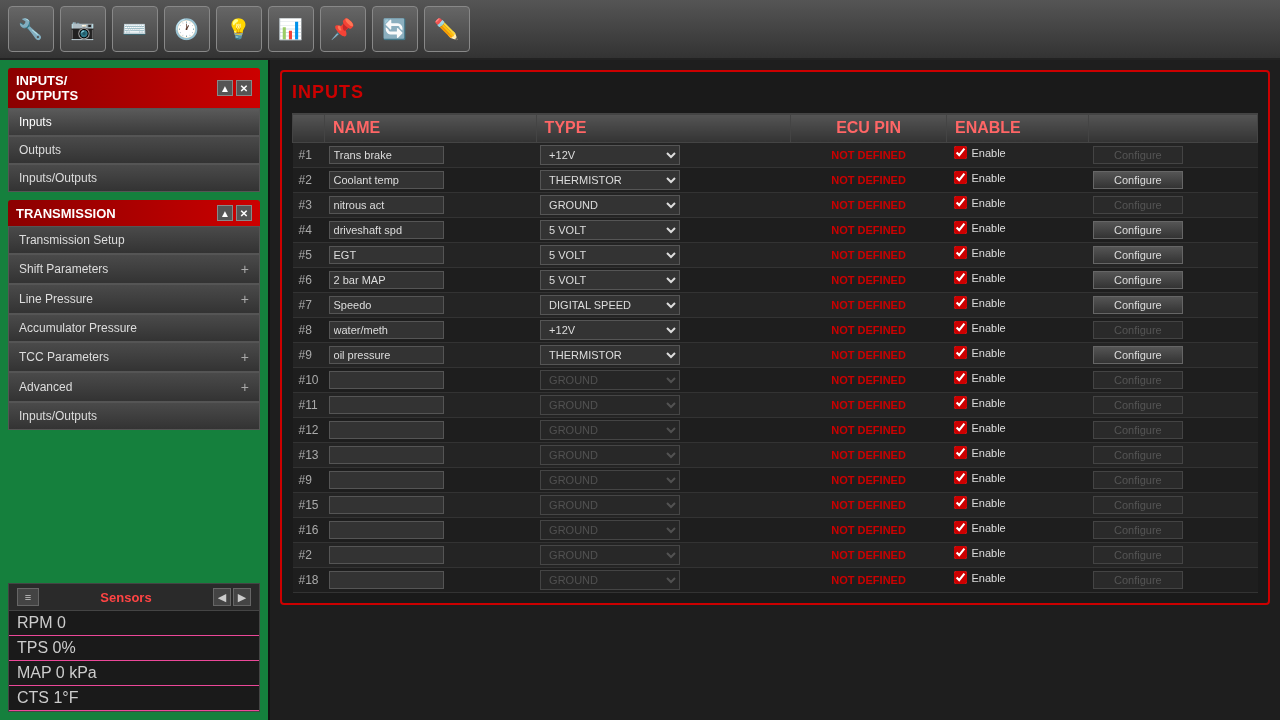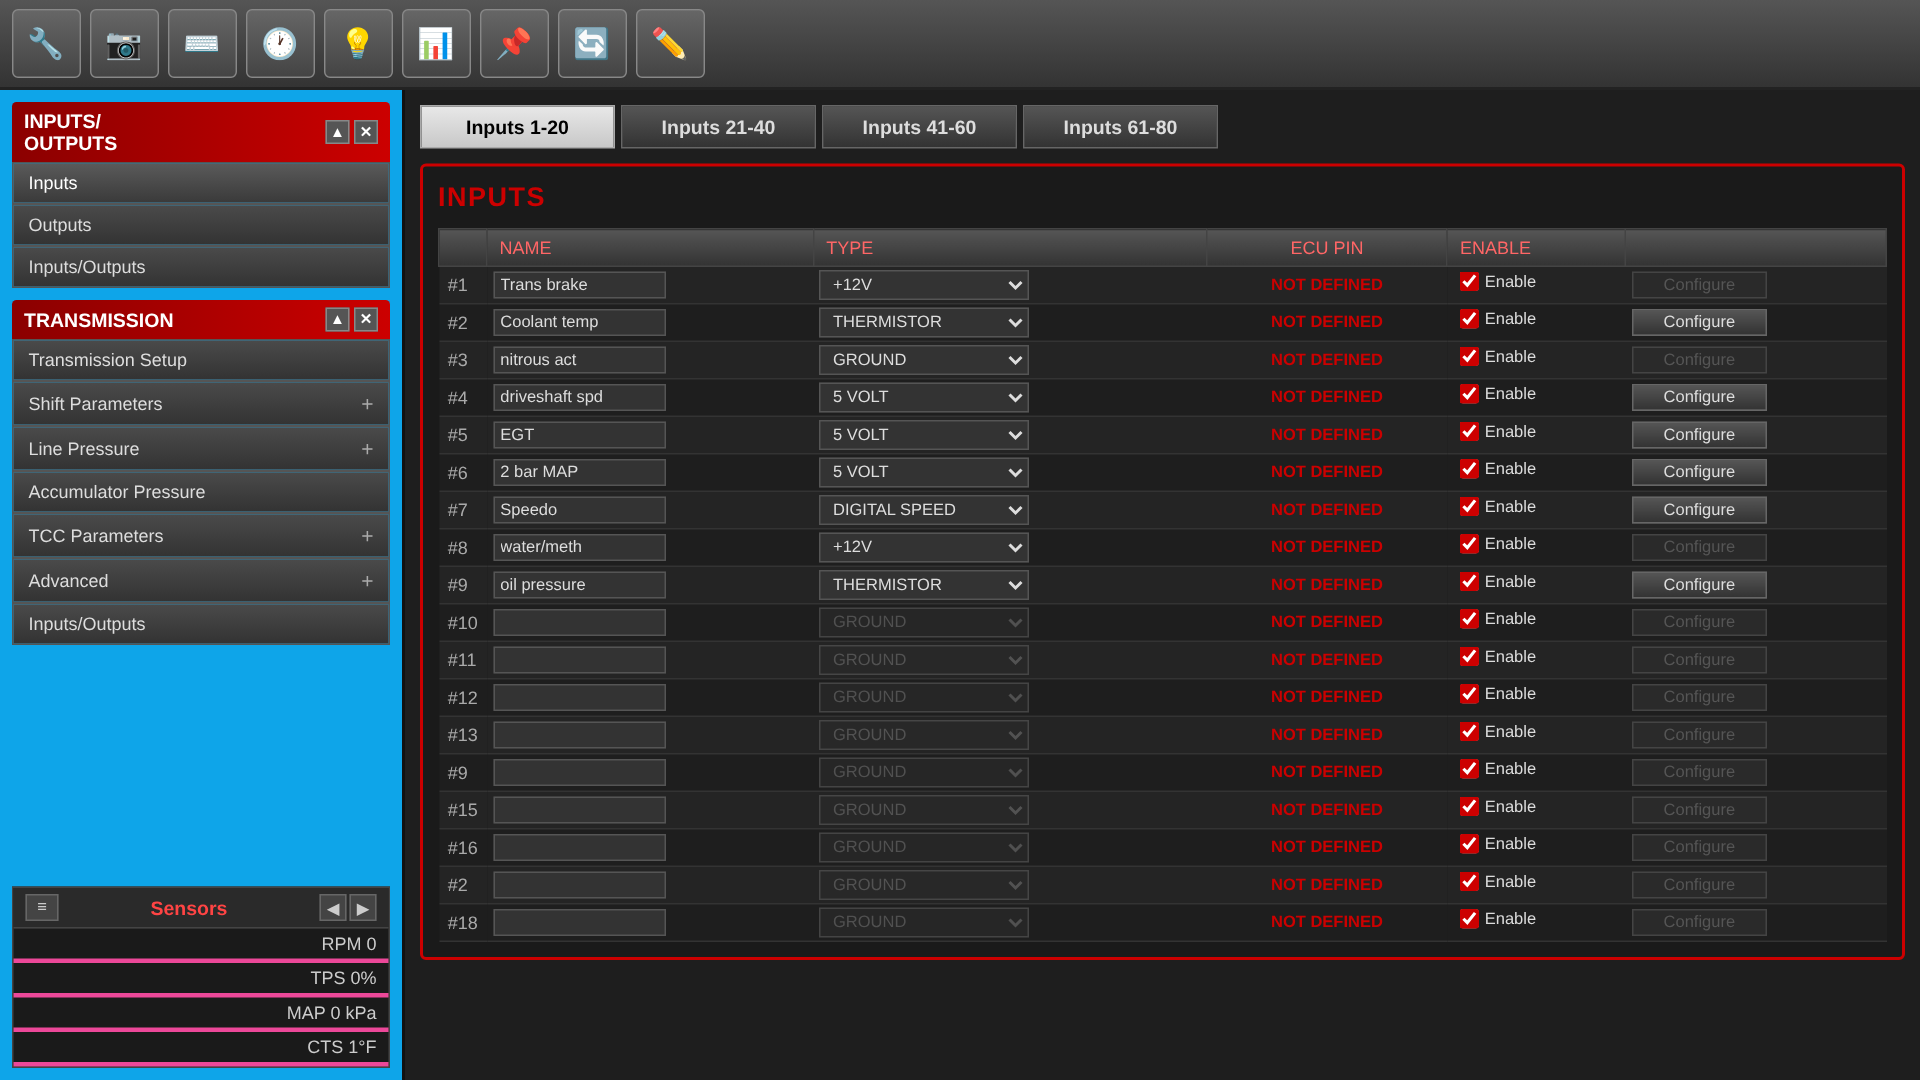--- a/index.html
+++ b/index.html
@@ -55,21 +55,21 @@
     .main-layout {
       display: flex;
       height: calc(720px - 60px);
       position: relative;
       z-index: 1;
     }
 
     
     .sidebar {
       width: 270px;
-      background: #0ea5e9;
+      background: #15803d;
       border-right: 2px solid #111;
       display: flex;
       flex-direction: column;
       padding: 8px;
       gap: 4px;
       overflow-y: auto;
     }
 
     .sidebar-section {
       margin-bottom: 4px;
@@ -168,23 +168,23 @@
       height: 18px;
       display: flex;
       align-items: center;
       justify-content: center;
       cursor: pointer;
       font-size: 11px;
     }
     .sensor-row {
       padding: 3px 8px;
       color: #ccc;
-      font-size: 12px;
-      border-bottom: 3px solid #ec4899;
-      text-align: right;
+      font-size: 16px;
+      border-bottom: 1px solid #ec4899;
+      text-align: left;
     }
 
     
     .content-area {
       flex: 1;
       padding: 10px;
       overflow: auto;
       background: #1e1e1e;
     }
 
@@ -231,22 +231,22 @@
     .inputs-table {
       width: 100%;
       border-collapse: collapse;
     }
 
     .inputs-table thead tr th {
       background: linear-gradient(to bottom, #555, #333);
       color: #ff6666;
       padding: 5px 8px;
       text-align: left;
-      font-size: 12px;
-      font-weight: normal;
+      font-size: 16px;
+      font-weight: bold;
       border: 1px solid #444;
     }
 
     .inputs-table thead tr th.center { text-align: center; }
 
     .inputs-table tbody tr {
       border-bottom: 1px solid #333;
     }
     .inputs-table tbody tr:nth-child(odd) {
       background: #242424;
@@ -404,26 +404,20 @@
       <div class="sensor-row">RPM 0</div>
       <div class="sensor-row">TPS 0%</div>
       <div class="sensor-row">MAP 0 kPa</div>
       <div class="sensor-row">CTS 1°F</div>
     </div>
 
   </div>
 
   <div class="content-area">
 
-    <div class="tab-bar">
-      <button class="tab-btn active">Inputs 1-20</button>
-      <button class="tab-btn">Inputs 21-40</button>
-      <button class="tab-btn">Inputs 41-60</button>
-      <button class="tab-btn">Inputs 61-80</button>
-    </div>
 
     <div class="inputs-panel">
       <div class="inputs-title">INPUTS</div>
 
       <table class="inputs-table">
         <thead>
           <tr>
             <th style="width:30px;"></th>
             <th>NAME</th>
             <th>TYPE</th>

